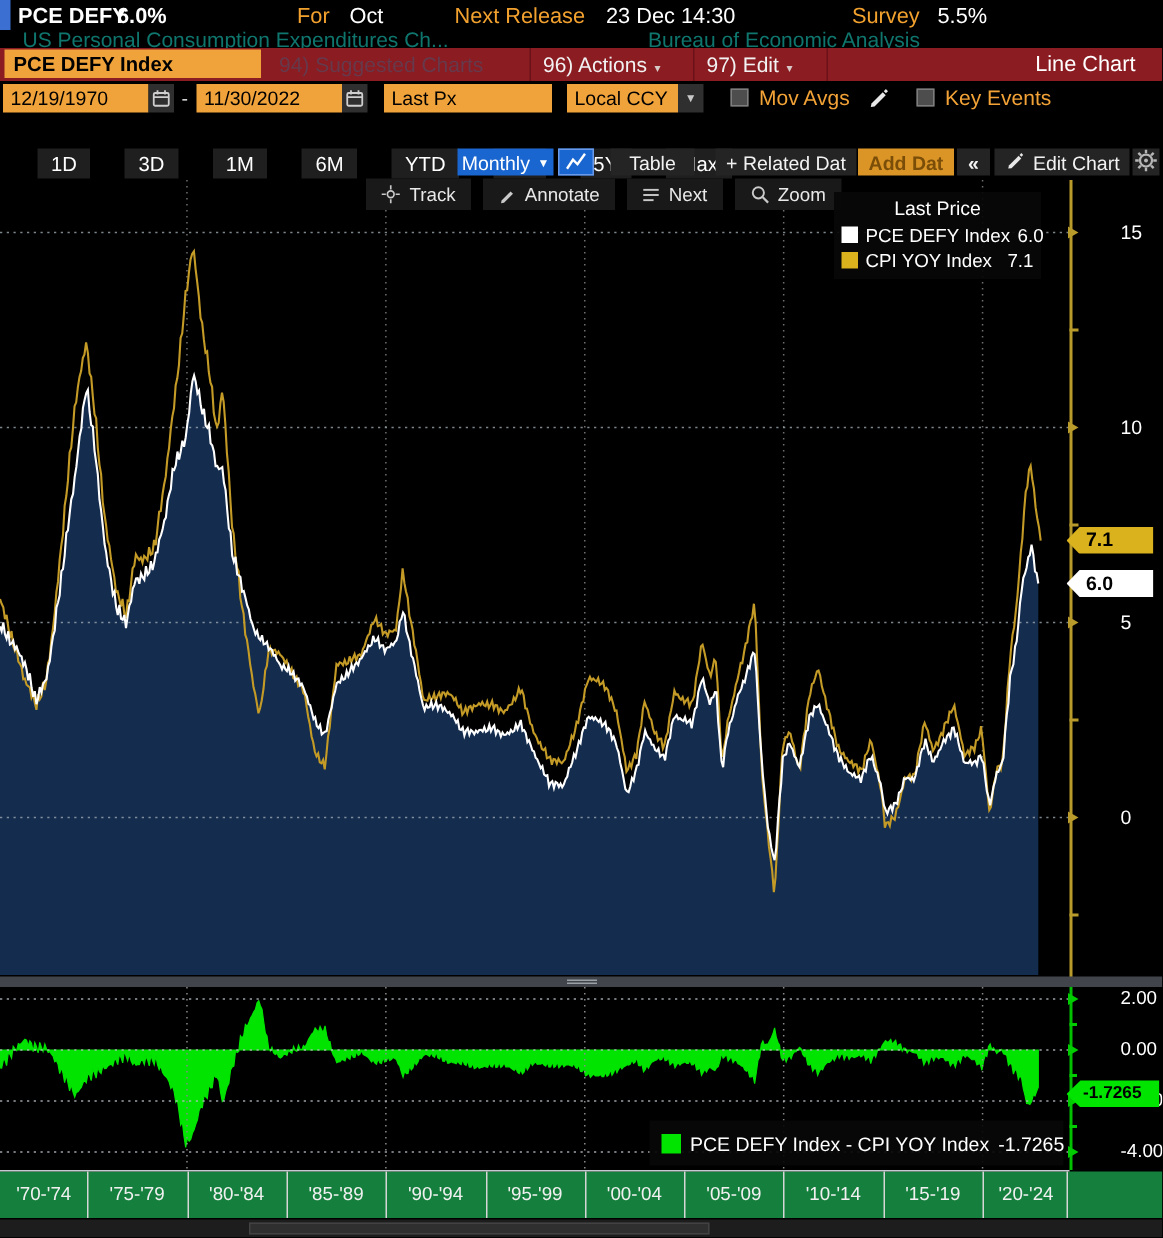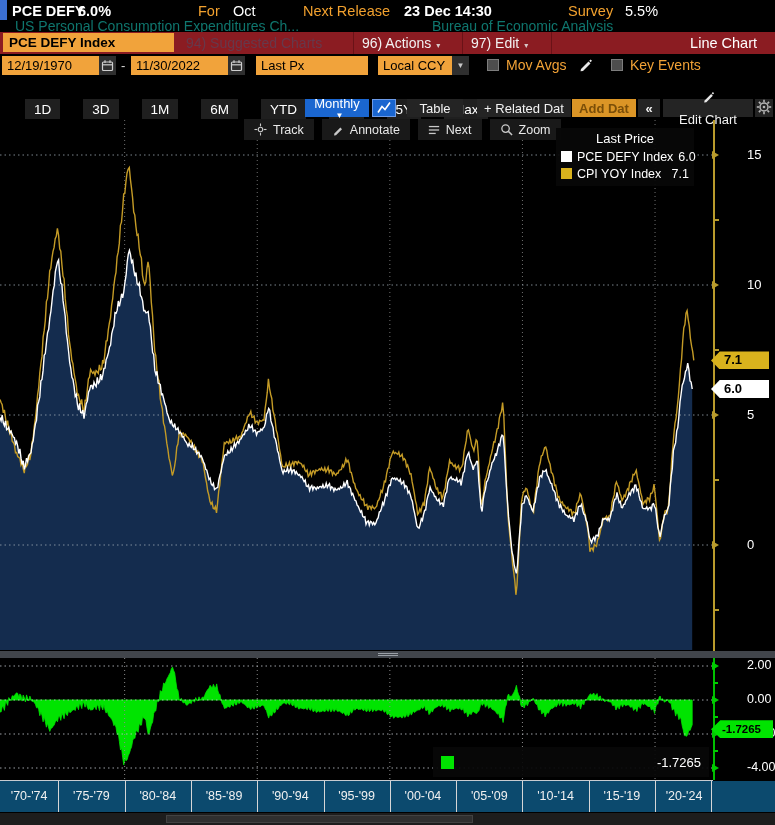--- a/index.html
+++ b/index.html
@@ -30,21 +30,21 @@
   .sq-btn { position:absolute; top:56px; height:19px; background:#2f2f2f; display:flex; align-items:center; justify-content:center; }
   .dash { position:absolute; top:56px; color:#ddd; font-size:13px; line-height:19px; }
   .chk { position:absolute; width:12px; height:12px; background:#4d4d4d; border:1px solid #7d7d7d; }
   .olabel { position:absolute; top:57px; font-size:14px; color:#f2a236; white-space:nowrap; }
   
   .rangebar { left:0; top:99px; width:775px; height:21px; }
   #range-group { position:absolute; left:4px; top:0; display:flex; gap:2px; }
   .rbtn { height:20px; padding:0 9px; background:#1f1f1f; color:#fff; font-size:13.5px;
     display:flex; align-items:center;margin-left:21px; }
   .tbtn { position:absolute; top:0; height:18px; background:#242424; color:#f2f2f2; font-size:13px;
-    display:flex; align-items:center; justify-content:center; white-space:nowrap;flex-direction:column; }
+    display:flex; align-items:center; justify-content:center; white-space:nowrap; }
   .blue { background:#1a66d0 !important; color:#fff !important; }
   .caret-sm { font-size:8px; margin-left:5px; }
   .adddata { background:#db9526 !important; color:#7a4e08 !important; font-weight:bold; }
   
   #tools-row { position:absolute; left:244px; top:119px; display:flex; gap:8px; z-index:6; }
   .toolbtn { height:21px; padding:0 10px; background:#191919; color:#e8e8e8; font-size:12.5px;
     display:flex; align-items:center; gap:6px; }
   .toolbtn svg { display:block; }
   
   #chart-main { position:absolute; left:0; top:120px; z-index:1; }
@@ -69,40 +69,40 @@
   .swatch { width:11px; height:11px; flex:0 0 auto; }
   .lg-name { white-space:nowrap; }
   .lg-val { margin-left:auto; }
   #legend-lower { position:absolute; left:433px; top:747px; width:276px; height:30px;
     background:rgba(8,8,8,0.93); z-index:6; display:flex; align-items:center; gap:6px;
     padding:0 8px; font-size:13px; color:#fff; }
   #legend-lower .swatch { width:13px; height:13px; }
   #legend-lower .lg-val { margin-left:auto; }
   
   .hline-bottom { left:0; top:780px; width:713px; height:1px; background:#c7cbd0; z-index:3; }
-  #xaxis-row { position:absolute; left:0; top:781px; width:775px; height:31px; background:#0c4a6e; z-index:2;padding-left:7px; }
+  #xaxis-row { position:absolute; left:0; top:781px; width:775px; height:31px; background:#15803d; z-index:2;padding-left:7px; }
   .xsep { position:absolute; top:0; width:1px; height:31px; background:#d6d6d6; }
   .xlabel { position:absolute; top:8px; width:66px; text-align:center; font-size:12.5px; color:#f0f0f0; }
   
   .scroll-strip { left:0; top:813px; width:775px; height:12px; background:#1d1d1d; }
   .scroll-thumb { position:absolute; left:166px; top:2px; width:307px; height:8px; background:#2f2f2f; border:1px solid #424242; }
 </style>
 </head>
 <body>
 
 <div id="app">
 
   <div class="abs cursor-block"></div>
   <div class="h1">
     <span class="w" style="left:12px">PCE DEFY</span>
     <span class="w" style="left:78px">6.0%</span>
     <span class="o" style="left:198px">For</span>
     <span class="w" style="left:233px;font-weight:normal">Oct</span>
     <span class="o" style="left:303px">Next Release</span>
-    <span class="w" style="left:404px;font-weight:bold">23 Dec 14:30</span>
+    <span class="w" style="left:404px;font-weight:normal">23 Dec 14:30</span>
     <span class="o" style="left:568px">Survey</span>
     <span class="w" style="left:625px;font-weight:normal">5.5%</span>
   </div>
   <div class="h2">
     <span style="left:15px">US Personal Consumption Expenditures Ch...</span>
     <span style="left:432px">Bureau of Economic Analysis</span>
   </div>
 
   <div class="abs menubar"></div>
   <div class="abs ticker-box">PCE DEFY Index</div>
@@ -312,20 +312,21 @@
         <div class="lg-row">
           <div class="swatch" style="background: rgb(217, 178, 29);"></div>
           <span class="lg-name">CPI YOY Index</span>
           <span class="lg-val">7.1</span>
         </div>
       </div>
   </div>
 
   <div id="legend-lower">
     <span class="swatch" style="background: rgb(0, 228, 0);"></span>
+    <span class="lg-name">PCE DEFY Index - CPI YOY Index</span>
     <span class="lg-val">-1.7265</span>
   </div>
 
   <div class="abs hline-bottom"></div>
   <div id="xaxis-row">
       <div class="xsep" style="left:58.3px"></div>
       <div class="xsep" style="left:124.6px"></div>
       <div class="xsep" style="left:190.9px"></div>
       <div class="xsep" style="left:257.2px"></div>
       <div class="xsep" style="left:323.5px"></div>

